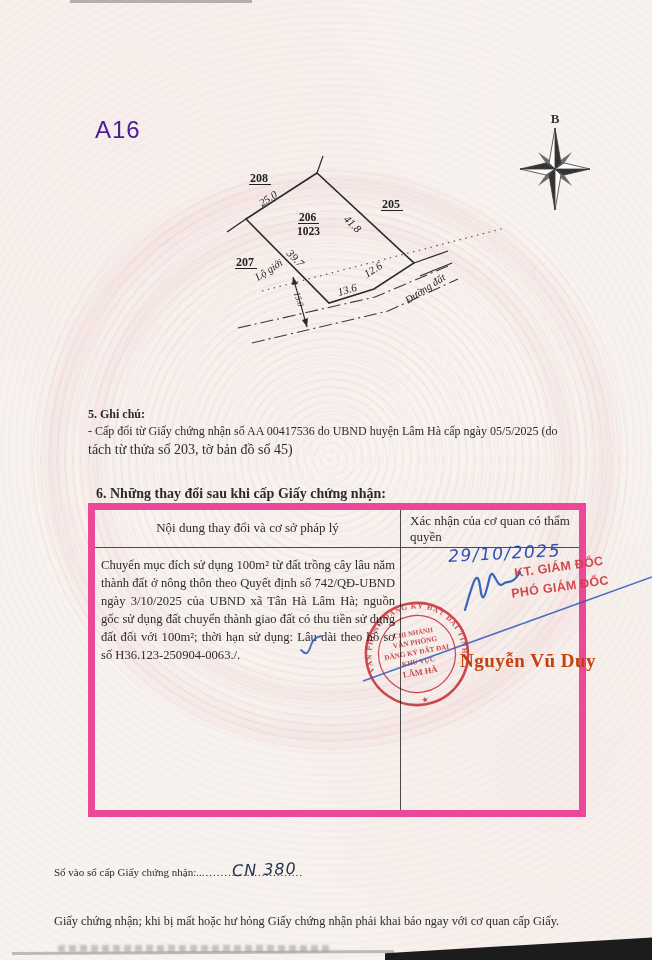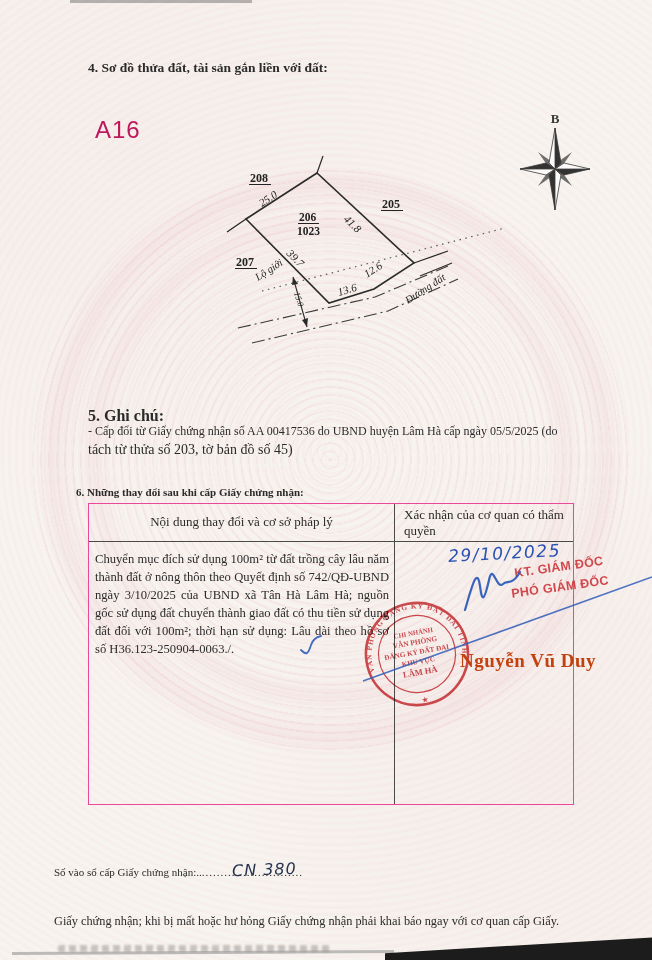--- a/index.html
+++ b/index.html
@@ -38,23 +38,22 @@
 </head>
 <body>
 
 <div class="page">
 
   <div class="abs wm-texture"></div>
   <div class="abs wm-ring"></div>
 
   <div class="abs" style="left:70px;top:0;width:182px;height:3px;background:#6f6f6f;opacity:.5;"></div>
 
-  <div class="abs doc-text bold" style="left:88px;top:60px;font-size:13.5px;">4. Sơ đồ thửa đất, tài sản gắn liền với đất:</div>
 
-  <div class="abs doc-text sans" style="left:95px;top:116px;font-size:24px;color:#be185d;letter-spacing:1px;">A16</div>
+  <div class="abs doc-text sans" style="left:95px;top:116px;font-size:24px;color:#4c1d95;letter-spacing:1px;">A16</div>
 
   <svg class="abs" style="left:200px;top:150px;" width="312" height="204" viewBox="0 0 312 204">
 
     <polygon points="117,23 46,69 129,153 174,139 214,113" fill="none" stroke="#2a2a2a" stroke-width="1.6"></polygon>
 
     <line x1="46" y1="69" x2="27" y2="82" stroke="#2a2a2a" stroke-width="1.4"></line>
     <line x1="117" y1="23" x2="123" y2="6" stroke="#2a2a2a" stroke-width="1.2"></line>
 
     <line x1="214" y1="113" x2="248" y2="101" stroke="#2a2a2a" stroke-width="1.3"></line>
     <line x1="220" y1="126" x2="252" y2="113" stroke="#2a2a2a" stroke-width="1.1"></line>
@@ -99,27 +98,27 @@
         <polygon points="43,22 43,63 37,57" fill="#fdfbfa"></polygon>
       <polygon points="43,104 37,69 43,63" fill="#333"></polygon>
         <polygon points="43,104 43,63 49,69" fill="#fdfbfa"></polygon>
       <polygon points="78,63 52,69 43,63" fill="#333"></polygon>
         <polygon points="78,63 43,63 52,57" fill="#fdfbfa"></polygon>
       <polygon points="8,63 34,57 43,63" fill="#333"></polygon>
         <polygon points="8,63 43,63 34,69" fill="#fdfbfa"></polygon>
     </g>
   </svg>
 
-  <div class="abs doc-text bold" style="left:88px;top:407px;font-size:16px;">5. Ghi chú:</div>
+  <div class="abs doc-text bold" style="left:88px;top:407px;font-size:12px;">5. Ghi chú:</div>
   <div class="abs doc-text" style="left:88px;top:424px;font-size:12px;">- Cấp đổi từ Giấy chứng nhận số AA 00417536 do UBND huyện Lâm Hà cấp ngày 05/5/2025 (do</div>
   <div class="abs doc-text" style="left:88px;top:442px;font-size:14px;">tách từ thửa số 203, tờ bản đồ số 45)</div>
 
-  <div class="abs doc-text bold" style="left:76px;top:486px;font-size:11px;">6. Những thay đổi sau khi cấp Giấy chứng nhận:</div>
+  <div class="abs doc-text bold" style="left:96px;top:486px;font-size:14px;">6. Những thay đổi sau khi cấp Giấy chứng nhận:</div>
 
-  <div class="abs" style="left:88px;top:503px;width:484px;height:300px;border:1px solid #ec4899;">
+  <div class="abs" style="left:88px;top:503px;width:484px;height:300px;border:7px solid #ec4899;">
     <div class="abs tbl-line" style="left:305px;top:0;width:1px;height:300px;"></div>
     <div class="abs tbl-line" style="left:0;top:37px;width:484px;height:1px;"></div>
     <div class="abs" style="left:0;top:10px;width:305px;text-align:center;font-size:13px;">Nội dung thay đổi và cơ sở pháp lý</div>
     <div class="abs" style="left:315px;top:3px;width:160px;font-size:13px;line-height:15.5px;">Xác nhận của cơ quan có thẩm quyền</div>
     <div class="abs" style="left:6px;top:46px;width:294px;font-size:12.6px;line-height:18px;text-align:justify;">Chuyển mục đích sử dụng 100m² từ đất trồng cây lâu năm thành đất ở nông thôn theo Quyết định số 742/QĐ-UBND ngày 3/10/2025 của UBND xã Tân Hà Lâm Hà; nguồn gốc sử dụng đất chuyển thành giao đất có thu tiền sử dụng đất đối với 100m²; thời hạn sử dụng: Lâu dài theo hồ sơ số H36.123-250904-0063./.</div>
   </div>
 
   <div class="abs doc-text blue-hand" style="left:448px;top:543px;font-size:17px;letter-spacing:1.5px;transform:rotate(-3deg);">29/10/2025</div>
 
   <div class="abs doc-text stamp-red sans bold" style="left:514px;top:560px;font-size:12.5px;transform:rotate(-8deg);letter-spacing:.3px;opacity:.95;">KT. GIÁM ĐỐC</div>

